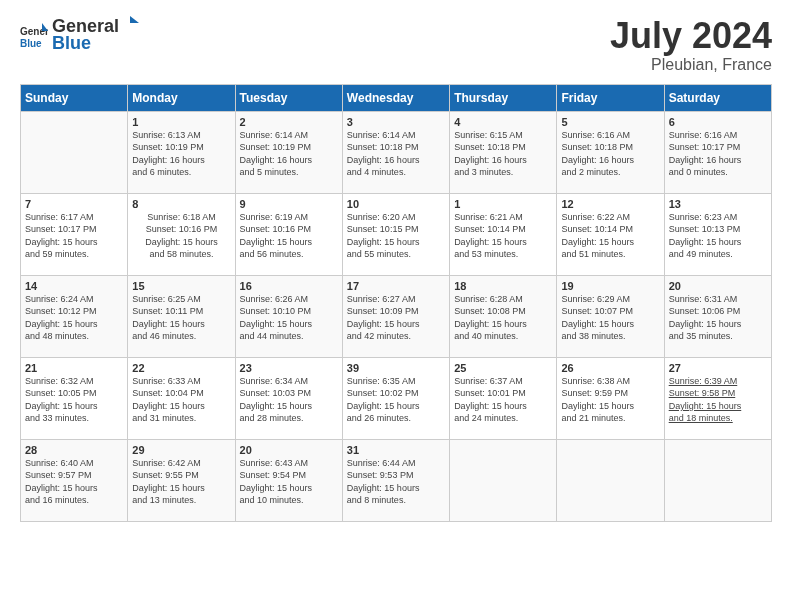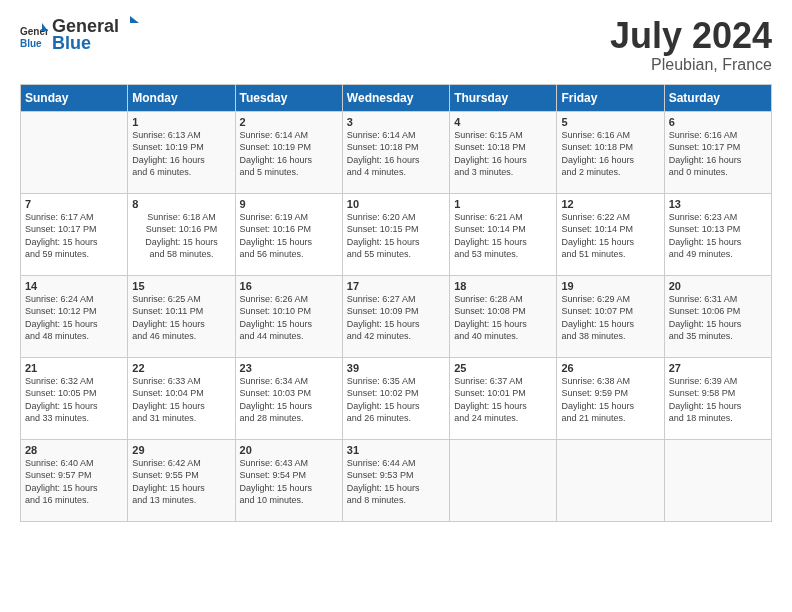--- a/index.html
+++ b/index.html
@@ -308,21 +308,21 @@
           </td>
           <td>
             <span class="day-number">26</span>
             <div class="day-info" style="white-space: pre-line;">Sunrise: 6:38 AM
 Sunset: 9:59 PM
 Daylight: 15 hours
 and 21 minutes.</div>
           </td>
           <td>
             <span class="day-number">27</span>
-            <div class="day-info" style="white-space: pre-line;">Sunrise: 6:39 AM
+            <div class="day-info" style="white-space: pre-line; text-decoration: underline;">Sunrise: 6:39 AM
 Sunset: 9:58 PM
 Daylight: 15 hours
 and 18 minutes.</div>
           </td>
         </tr>
         <tr>
           <td>
             <span class="day-number">28</span>
             <div class="day-info" style="white-space: pre-line;">Sunrise: 6:40 AM
 Sunset: 9:57 PM

